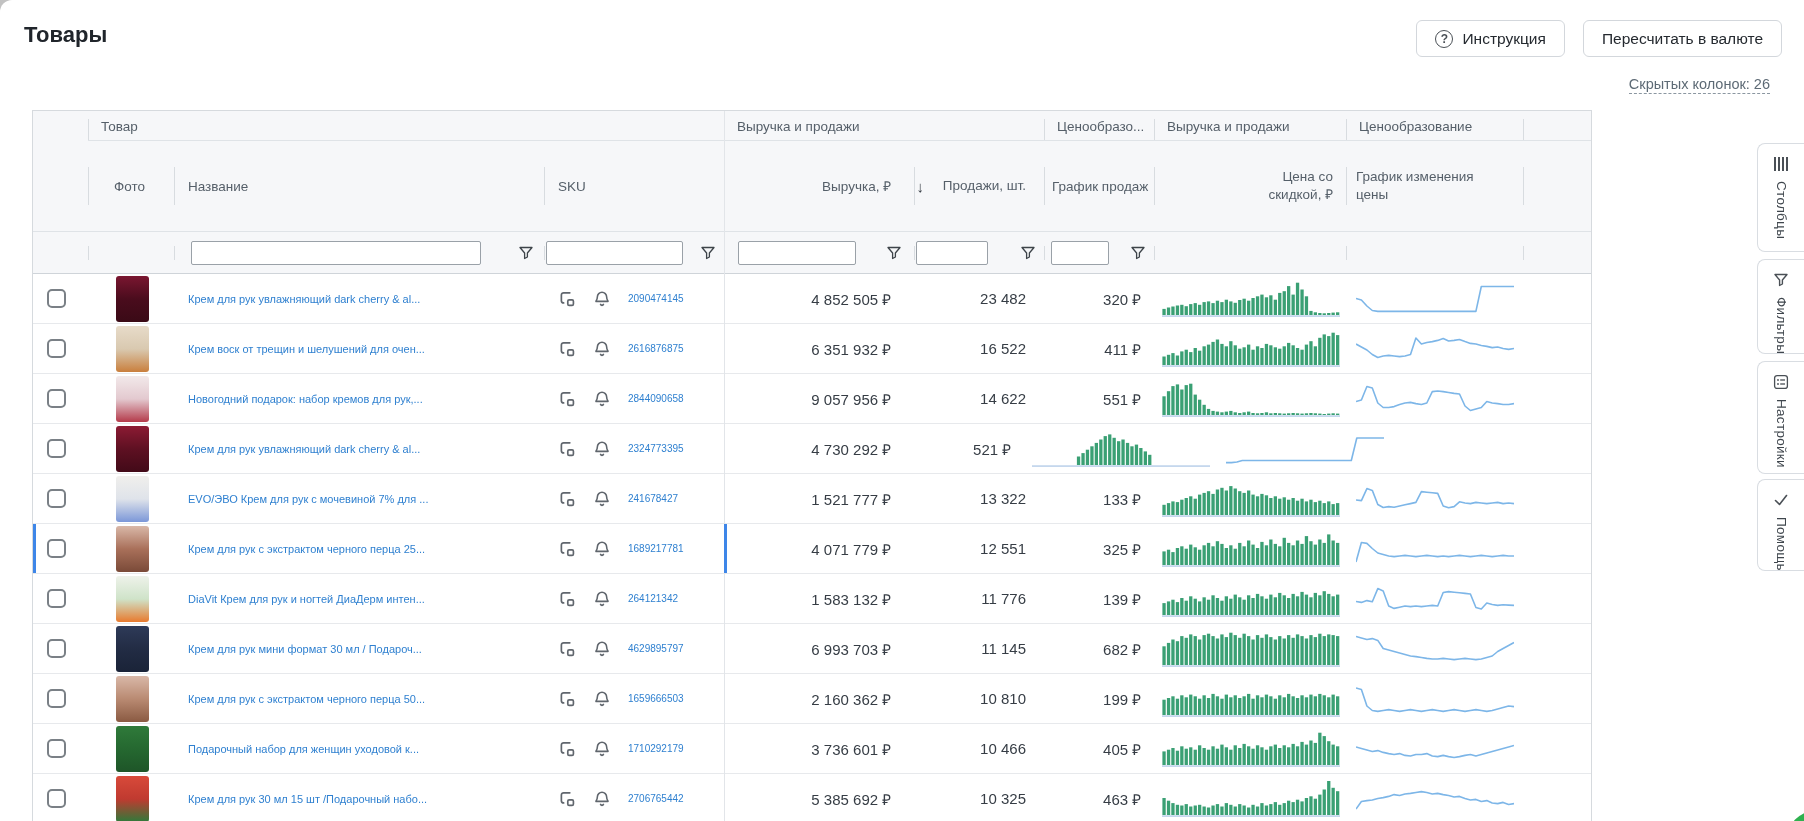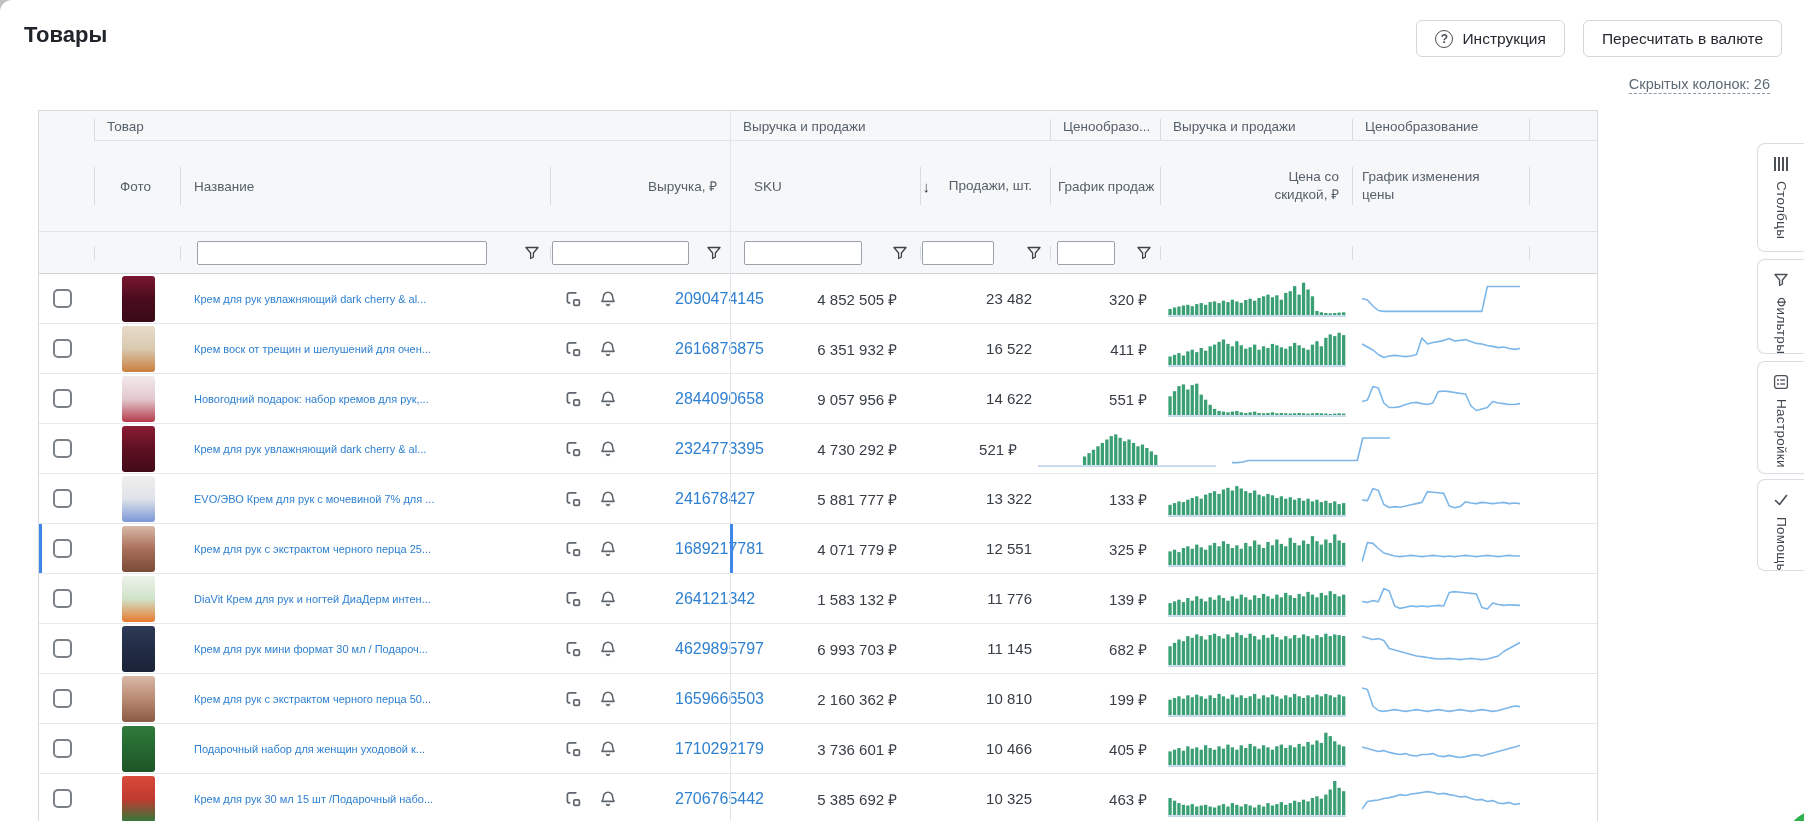--- a/index.html
+++ b/index.html
@@ -22,21 +22,21 @@
     width:18px; height:18px; border:1.6px solid #4a5056; border-radius:50%;
     display:flex; align-items:center; justify-content:center;
     font-size:12px; font-weight:700; color:#4a5056;
   }
   .hidden-cols {
     position:absolute; top:76px; right:34px; font-size:14.5px; color:#5d6a75;
     border-bottom:1px dashed #8b97a1; padding-bottom:1px; cursor:pointer;
   }
   
   .table {
-    position:absolute; left:38px; top:110px; width:1560px; height:711px;
+    position:absolute; left:32px; top:110px; width:1560px; height:711px;
     border:1px solid #d6dade; border-bottom:none; overflow:hidden; background:#be185d;
   }
   .vline { position:absolute; left:691px; top:0; bottom:0; width:1px; background:#e2e5e9; z-index:4; }
   .tick { position:absolute; width:1px; background:#d8dce0; }
   
   .c-check{width:55px;flex:none}.c-photo{width:86px;flex:none}.c-name{width:370px;flex:none}
   .c-sku{width:180px;flex:none}.c-rev{width:190px;flex:none}.c-sales{width:130px;flex:none}
   .c-price{width:110px;flex:none}.c-schart{width:192px;flex:none}.c-pchart{width:177px;flex:none}
   .c-rest{flex:1}
   .g-check{width:55px;flex:none}.g-1{width:636px;flex:none}.g-2{width:320px;flex:none}
@@ -71,21 +71,21 @@
   .row.selected::before { content:""; position:absolute; left:0; top:0; bottom:0; width:3px; background:#3e86e8; z-index:6; }
   .row.selected .sel-bar { position:absolute; left:691px; top:0; bottom:0; width:3px; background:#3e86e8; z-index:6; }
   .cell { display:flex; align-items:center; height:100%; }
   .checkbox { width:19px; height:19px; margin-left:14px; border:2px solid #7a8086; border-radius:5px;
               background:#fff; cursor:pointer; flex:none; }
   .product-photo { width:33px; height:46px; margin-left:28px; border-radius:3px; cursor:pointer; flex:none; }
   .product-link { padding-left:14px; font-size:11px; color:#2f80d0; white-space:nowrap; overflow:hidden;
                   cursor:pointer; max-width:360px; }
   .c-sku { gap:16px; padding-left:14px; }
   .icon-btn { width:19px; height:19px; cursor:pointer; flex:none; display:flex; align-items:center; }
-  .sku-link { font-size:16px; color:#2f80d0; cursor:pointer; white-space:nowrap;margin-left:41px; }
+  .sku-link { font-size:10px; color:#2f80d0; cursor:pointer; white-space:nowrap; }
   .num { justify-content:flex-end; font-size:15px; color:#363d45;text-align:center; }
   .c-rev.num{padding-right:23px}.c-sales.num{padding-right:18px}.c-price.num{padding-right:13px}
   .spark-bars { margin-left:8px; height:40px; }
   .spark-line { margin-left:10px; height:40px; }
   
   .vscroll { position:absolute; left:1715px; top:168px; width:9px; height:64px;
              background:#b6bac0; border-radius:5px; cursor:pointer; z-index:8; }
   
   .side-tab {
     position:absolute; left:1757px; width:47px; background:#fff;
@@ -133,22 +133,22 @@
     <i class="tick" style="left:1011px;top:8px;height:22px"></i>
     <i class="tick" style="left:1121px;top:8px;height:22px"></i>
     <i class="tick" style="left:1313px;top:8px;height:22px"></i>
     <i class="tick" style="left:1490px;top:8px;height:22px"></i>
   </div>
 
   <div class="shead">
     <div class="hcell c-check"></div>
     <div class="hcell c-photo h-left pl26">Фото</div>
     <div class="hcell c-name h-left pl20">Название</div>
+    <div class="hcell c-sku h-left pl16">SKU</div>
     <div class="hcell c-rev h-right pr23">Выручка, ₽</div>
-    <div class="hcell c-sku h-left pl16">SKU</div>
     <div class="hcell c-sales h-right pr18">
       <span class="sort-arrow">↓</span>
       <span class="two-line">Продажи, шт.</span>
     </div>
     <div class="hcell c-schart h-left pl8">График продаж</div>
     <div class="hcell c-price h-right pr13">
       <span class="two-line">Цена со скидкой, ₽</span>
     </div>
     <div class="hcell c-pchart h-left pl10">
       <span class="wrap-label">График изменения цены</span>
@@ -530,21 +530,21 @@
             </svg>
       </span>
       <span class="icon-btn">
         <svg viewBox="0 0 16 16" width="18" height="18" fill="none" stroke="#60666d" stroke-width="1.4" stroke-linecap="round" stroke-linejoin="round">
               <path d="M8 2a4.1 4.1 0 0 0-4.1 4.1c0 2.3-.9 3.5-1.3 4h10.8c-.4-.5-1.3-1.7-1.3-4A4.1 4.1 0 0 0 8 2z"></path>
               <path d="M6.7 12.8a1.4 1.4 0 0 0 2.6 0"></path>
             </svg>
       </span>
       <span class="sku-link">241678427</span>
     </div>
-    <div class="cell c-rev num">5 881 777 ₽</div>
+    <div class="cell c-rev num">1 521 777 ₽</div>
     <div class="cell c-sales num">13 322</div>
     <div class="cell c-price num">133 ₽</div>
     <div class="cell c-schart">
       <span class="spark-bars"><svg width="178" height="40" viewBox="0 0 178 40">
               <rect x="0" y="36.2" width="178" height="1.8" fill="#c5d7ed"></rect>
               <rect x="0.4" y="25.8" width="3.3" height="10.2" fill="#3aa074"></rect>
               <rect x="4.9" y="24.1" width="3.3" height="11.9" fill="#3aa074"></rect>
               <rect x="9.3" y="22.4" width="3.3" height="13.6" fill="#3aa074"></rect>
               <rect x="13.8" y="23.1" width="3.3" height="12.9" fill="#3aa074"></rect>
               <rect x="18.2" y="20.7" width="3.3" height="15.3" fill="#3aa074"></rect>

